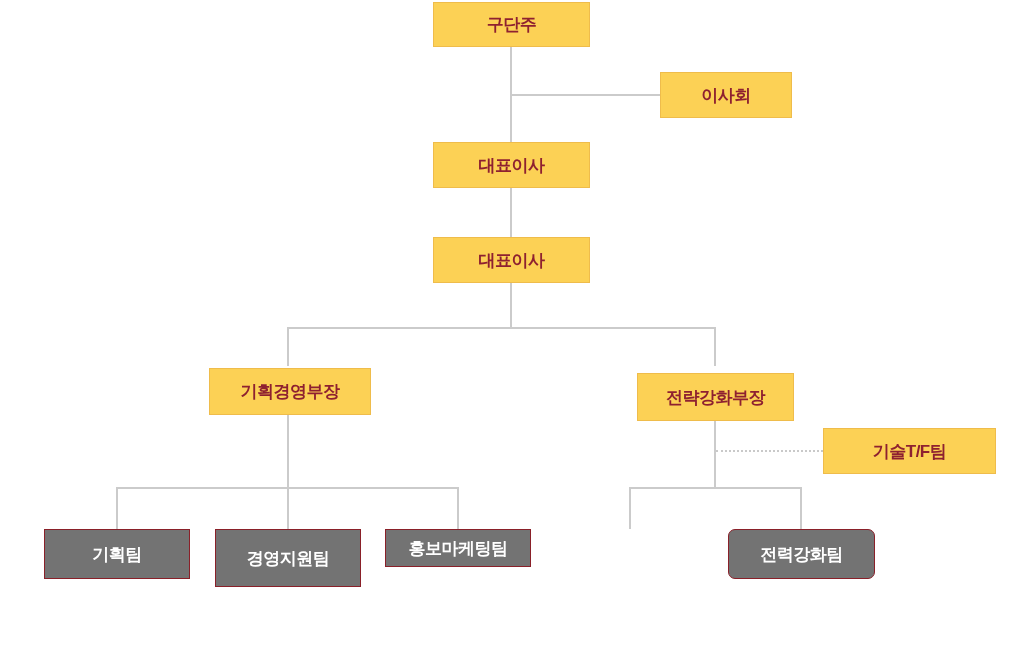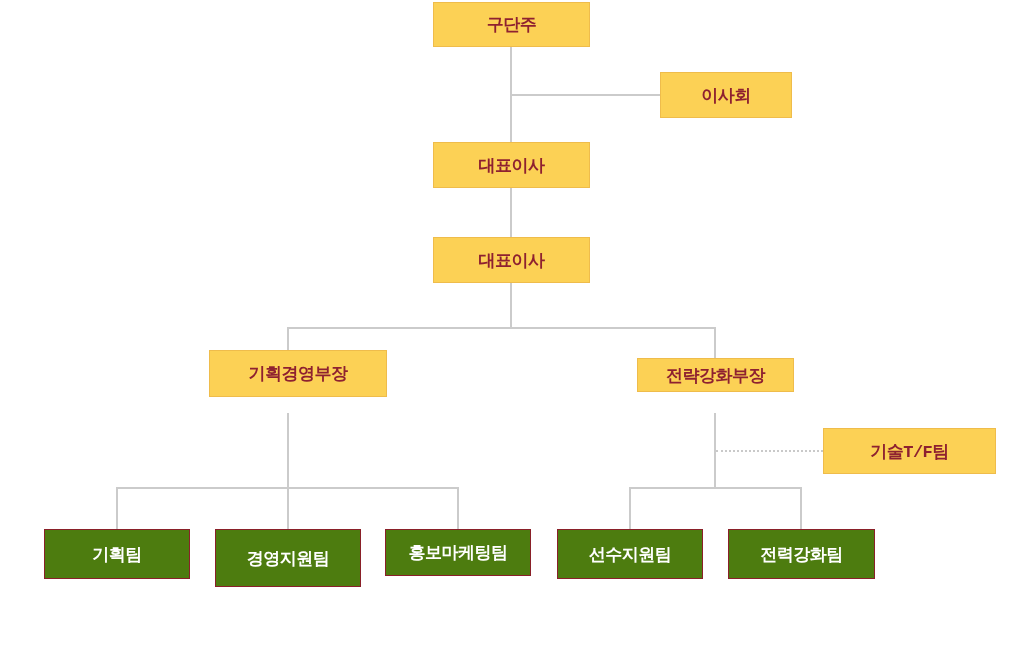--- a/index.html
+++ b/index.html
@@ -1,68 +1,68 @@
 <!DOCTYPE html>
 <html><head>
 <meta charset="utf-8">
 <style>
   html, body { margin: 0; padding: 0; background: #ffffff; }
   .stage {
     position: relative;
     width: 1024px;
     height: 667px;
     background: #ffffff;
-    font-family: Liberation Mono, monospace;
+    font-family: Liberation Sans, sans-serif;
     overflow: hidden;
   }
   .node {
     position: absolute;
     display: flex;
     align-items: center;
     justify-content: center;
     font-weight: 800;
     font-size: 17px;
     letter-spacing: -0.5px;
     box-sizing: border-box;
     text-align: center;
   }
   .exec {
     background: #FCD155;
     border: 1px solid #EFBC4B;
     color: #8E2130;
   }
   .team {
-    background: #4d7c0f;
+    background: #737373;
     border: 1px solid #8A2029;
     color: #FFFFFF;
   }
   .line {
     position: absolute;
     background: #CBCBCB;
   }
   .dotted {
     position: absolute;
     background: transparent;
     border-top: 2px dotted #C9C9C9;
     height: 0;
   }
 
   
   .n-owner         { left: 433px; top: 2px;   width: 157px; height: 45px; }
   .n-board         { left: 660px; top: 72px;  width: 132px; height: 46px; }
   .n-ceo           { left: 433px; top: 142px; width: 157px; height: 46px; }
   .n-hq            { left: 433px; top: 237px; width: 157px; height: 46px; }
-  .n-planning-dir  { left: 209px; top: 350px; width: 178px; height: 47px; }
-  .n-strategy-dir  { left: 637px; top: 358px; width: 157px; height: 34px; }
+  .n-planning-dir  { left: 209px; top: 368px; width: 162px; height: 47px; }
+  .n-strategy-dir  { left: 637px; top: 373px; width: 157px; height: 48px; }
   .n-tech-tf       { left: 823px; top: 428px; width: 173px; height: 46px; }
   .n-planning-team { left: 44px;  top: 529px; width: 146px; height: 50px; }
   .n-mgmt-support  { left: 215px; top: 529px; width: 146px; height: 58px; }
-  .n-pr-marketing  { left: 385px; top: 529px; width: 146px; height: 47px; }
+  .n-pr-marketing  { left: 385px; top: 529px; width: 146px; height: 38px; }
   .n-player-support{ left: 557px; top: 529px; width: 146px; height: 50px; }
-  .n-power-team    { left: 728px; top: 529px; width: 147px; height: 50px; }
+  .n-power-team    { left: 728px; top: 529px; width: 147px; height: 50px; border-radius: 7px; }
 
   
   .l-owner-ceo     { left: 510px; top: 47px;  width: 2px;   height: 95px; }
   .l-board-h       { left: 511px; top: 94px;  width: 149px; height: 2px; }
   .l-ceo-hq        { left: 510px; top: 188px; width: 2px;   height: 49px; }
   .l-hq-split      { left: 510px; top: 283px; width: 2px;   height: 44px; }
   .l-split-h       { left: 287px; top: 327px; width: 429px; height: 2px; }
   .l-split-left-v  { left: 287px; top: 327px; width: 2px;   height: 39px; }
   .l-split-right-v { left: 714px; top: 327px; width: 2px;   height: 39px; }
   .l-left-down     { left: 287px; top: 413px; width: 2px;   height: 74px; }
@@ -102,16 +102,15 @@
   <div class="node exec n-owner">구단주</div>
   <div class="node exec n-board">이사회</div>
   <div class="node exec n-ceo">대표이사</div>
   <div class="node exec n-hq">대표이사</div>
   <div class="node exec n-planning-dir">기획경영부장</div>
   <div class="node exec n-strategy-dir">전략강화부장</div>
   <div class="node exec n-tech-tf">기술T/F팀</div>
   <div class="node team n-planning-team">기획팀</div>
   <div class="node team n-mgmt-support">경영지원팀</div>
   <div class="node team n-pr-marketing">홍보마케팅팀</div>
-  <div class="node team n-player-support">선수지원팀</div>
   <div class="node team n-power-team">전력강화팀</div>
 
 </div>
 
 </body></html>

